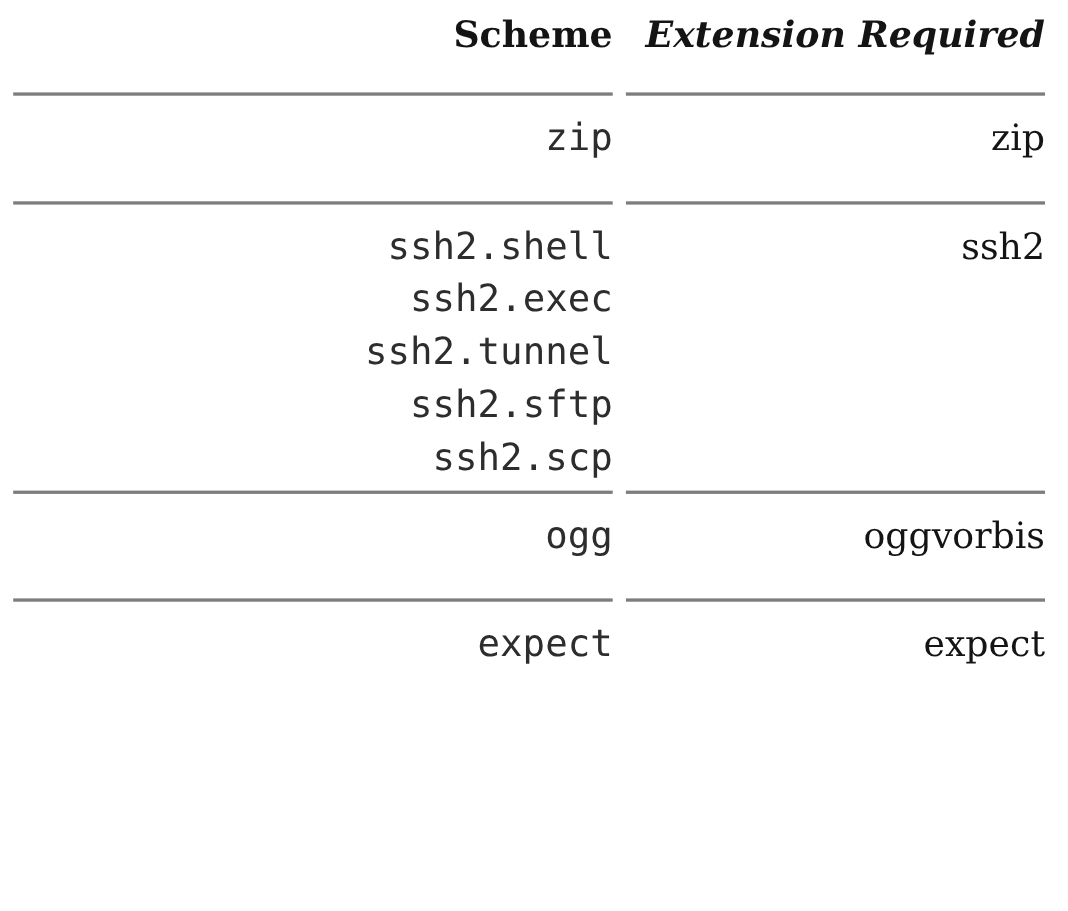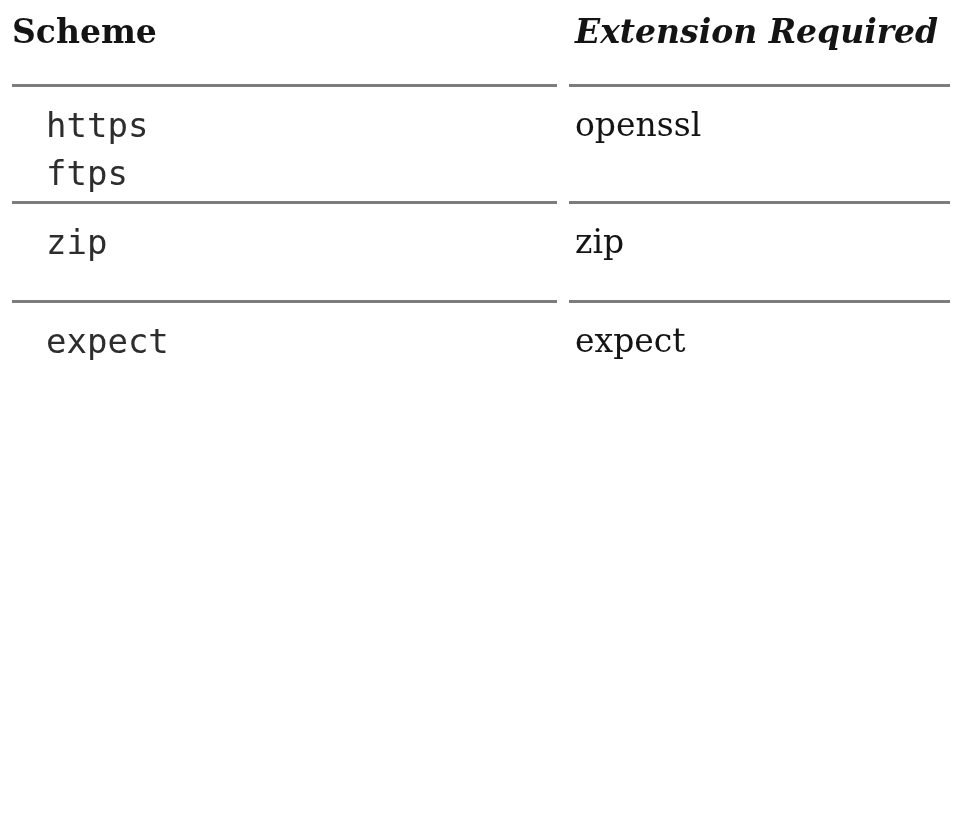--- a/index.html
+++ b/index.html
@@ -16,21 +16,21 @@
   .doc-table {
     border-collapse: separate;
     border-spacing: 12px 0;
     width: 962px;
     margin: 0;
     table-layout: fixed;
   }
   col.c1 { width: 545px; }
   col.c2 { width: 381px; }
   th, td {
-    text-align: left;
+    text-align: right;
     vertical-align: top;
     border-bottom: 3px solid #7d7d7d;
     padding: 0;
   }
   th {
     font-family: "DejaVu Serif", serif;
     font-weight: bold;
     font-size: 33px;
     line-height: 44px;
     color: #141414;
@@ -70,32 +70,41 @@
       <col class="c1">
       <col class="c2">
     </colgroup>
   <thead>
     <tr>
       <th>Scheme</th>
       <th class="hdr-ext">Extension Required</th>
     </tr>
   </thead>
   <tbody>
-    <tr class="r1">
-      <td class="schemes">
-        <div class="scheme-line">https</div>
-        <div class="scheme-line">ftps</div>
-      </td>
-      <td class="ext">openssl</td>
-    </tr>
     <tr class="r2">
       <td class="schemes">
         <div class="scheme-line">zip</div>
       </td>
       <td class="ext">zip</td>
+    </tr>
+    <tr class="r3">
+      <td class="schemes">
+        <div class="scheme-line">ssh2.shell</div>
+        <div class="scheme-line">ssh2.exec</div>
+        <div class="scheme-line">ssh2.tunnel</div>
+        <div class="scheme-line">ssh2.sftp</div>
+        <div class="scheme-line">ssh2.scp</div>
+      </td>
+      <td class="ext">ssh2</td>
+    </tr>
+    <tr class="r5">
+      <td class="schemes">
+        <div class="scheme-line">ogg</div>
+      </td>
+      <td class="ext">oggvorbis</td>
     </tr>
     <tr class="r6">
       <td class="schemes">
         <div class="scheme-line">expect</div>
       </td>
       <td class="ext">expect</td>
     </tr>
   </tbody>
 </table>
 

